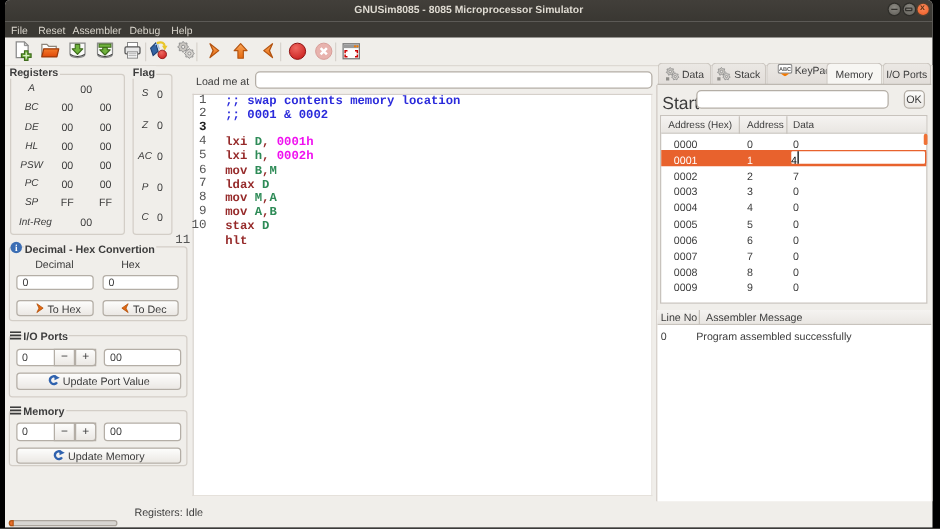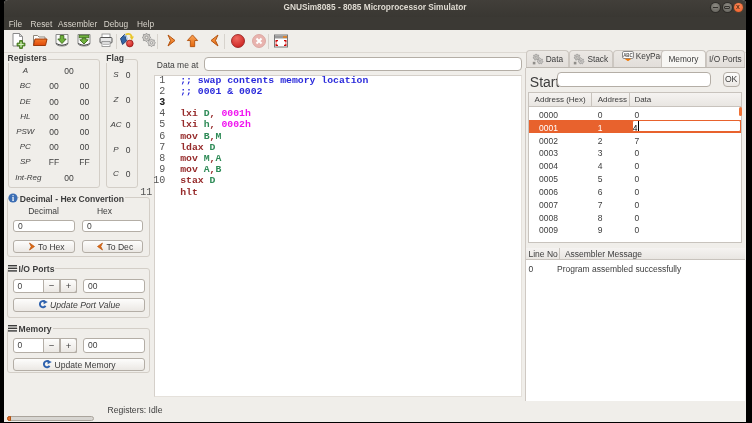--- a/index.html
+++ b/index.html
@@ -201,42 +201,42 @@
 <div class="flabel" style="left:17.6px; top:264px;">I/O Ports</div>
 <svg class="a" style="left:8px; top:265.4px;" width="9" height="7" viewBox="0 0 9 7">
   <rect x="0" y="0" width="9" height="1.4" fill="#3c3c3c"></rect>
     <rect x="0" y="2.6" width="9" height="1.4" fill="#3c3c3c"></rect>
     <rect x="0" y="5.2" width="9" height="1.4" fill="#3c3c3c"></rect>
 </svg>
 <div class="inp" style="left:12.6px; top:278.6px; width:64.7px; height:14.7px; border-radius:3px 0 0 3px;">0</div>
 <div class="btn" style="left:43.1px; top:278.6px; width:16.8px; height:14.7px; border-radius:0; font-size:9.5px;">−</div>
 <div class="btn" style="left:59.9px; top:278.6px; width:17.4px; height:14.7px; border-radius:0 3px 3px 0; font-size:9.5px;">+</div>
 <div class="inp" style="left:83px; top:278.6px; width:62px; height:14.7px;">00</div>
-<div class="btn" style="left:12.6px; top:298.3px; width:132.4px; height:13.3px;font-style:italic;"><svg width="10" height="9" viewBox="0 0 10 9" style="margin-right:2.5px;">
+<div class="btn" style="left:12.6px; top:298.3px; width:132.4px; height:13.3px;"><svg width="10" height="9" viewBox="0 0 10 9" style="margin-right:2.5px;">
       <path d="M6.8 1.6 A3.1 3.1 0 1 0 7.6 5.9" fill="none" stroke="#2f62ae" stroke-width="1.9"></path>
       <path d="M5.6 0 L9.8 2.1 L5.6 4.2 Z" fill="#2f62ae"></path>
     </svg>Update Port Value</div>
 
 <div class="frame" style="left:7.4px; top:327.9px; width:142.8px; height:45.4px;"></div>
 <div class="flabel" style="left:17.6px; top:324px;">Memory</div>
 <svg class="a" style="left:8px; top:325.2px;" width="9" height="7" viewBox="0 0 9 7">
   <rect x="0" y="0" width="9" height="1.4" fill="#3c3c3c"></rect>
     <rect x="0" y="2.6" width="9" height="1.4" fill="#3c3c3c"></rect>
     <rect x="0" y="5.2" width="9" height="1.4" fill="#3c3c3c"></rect>
 </svg>
 <div class="inp" style="left:12.6px; top:337.9px; width:64.7px; height:14.7px; border-radius:3px 0 0 3px;">0</div>
 <div class="btn" style="left:43.1px; top:337.9px; width:16.8px; height:14.7px; border-radius:0; font-size:9.5px;">−</div>
 <div class="btn" style="left:59.9px; top:337.9px; width:17.4px; height:14.7px; border-radius:0 3px 3px 0; font-size:9.5px;">+</div>
 <div class="inp" style="left:83px; top:337.9px; width:62px; height:14.7px;">00</div>
 <div class="btn" style="left:12.6px; top:357.9px; width:132.4px; height:13.3px;"><svg width="10" height="9" viewBox="0 0 10 9" style="margin-right:2.5px;">
       <path d="M6.8 1.6 A3.1 3.1 0 1 0 7.6 5.9" fill="none" stroke="#2f62ae" stroke-width="1.9"></path>
       <path d="M5.6 0 L9.8 2.1 L5.6 4.2 Z" fill="#2f62ae"></path>
     </svg>Update Memory</div>
 
-<div class="a" style="left:156.8px; top:59.5px; font-size:8.5px;">Data me at</div>
+<div class="a" style="left:156.8px; top:59.5px; font-size:8.5px;">Load me at</div>
 <div class="inp" style="left:204px; top:56.8px; width:317.8px; height:14.3px; border-radius:4px;"></div>
 <div class="a" style="left:154px; top:74.7px; width:367.5px; height:322.8px; background:#fff; border-top:1px solid #d5d0ca; border-left:1px solid #d5d0ca; border-right:1px solid #e5e1db; border-bottom:1px solid #e5e1db;"></div>
 <div id="code">
     <div class="a" style="left:140.3px; top:74.6px; width:25px; text-align:right; font-family:'Liberation Mono',monospace; font-size:10px; color:#555;">1</div>
     <div class="a" style="left:180.2px; top:74.6px; font-family:'Liberation Mono',monospace; font-size:9.8px; font-weight:bold; white-space:pre;"><span style="color:#2b2bdb">;; swap contents memory location</span></div>
     <div class="a" style="left:140.3px; top:85.8px; width:25px; text-align:right; font-family:'Liberation Mono',monospace; font-size:10px; color:#555;">2</div>
     <div class="a" style="left:180.2px; top:85.8px; font-family:'Liberation Mono',monospace; font-size:9.8px; font-weight:bold; white-space:pre;"><span style="color:#2b2bdb">;; 0001 &amp; 0002</span></div>
     <div class="a" style="left:140.3px; top:97px; width:25px; text-align:right; font-family:'Liberation Mono',monospace; font-size:10px; font-weight:bold; color:#222;">3</div>
     <div class="a" style="left:180.2px; top:97px; font-family:'Liberation Mono',monospace; font-size:9.8px; font-weight:bold; white-space:pre;"></div>
     <div class="a" style="left:140.3px; top:108.19999999999999px; width:25px; text-align:right; font-family:'Liberation Mono',monospace; font-size:10px; color:#555;">4</div>

